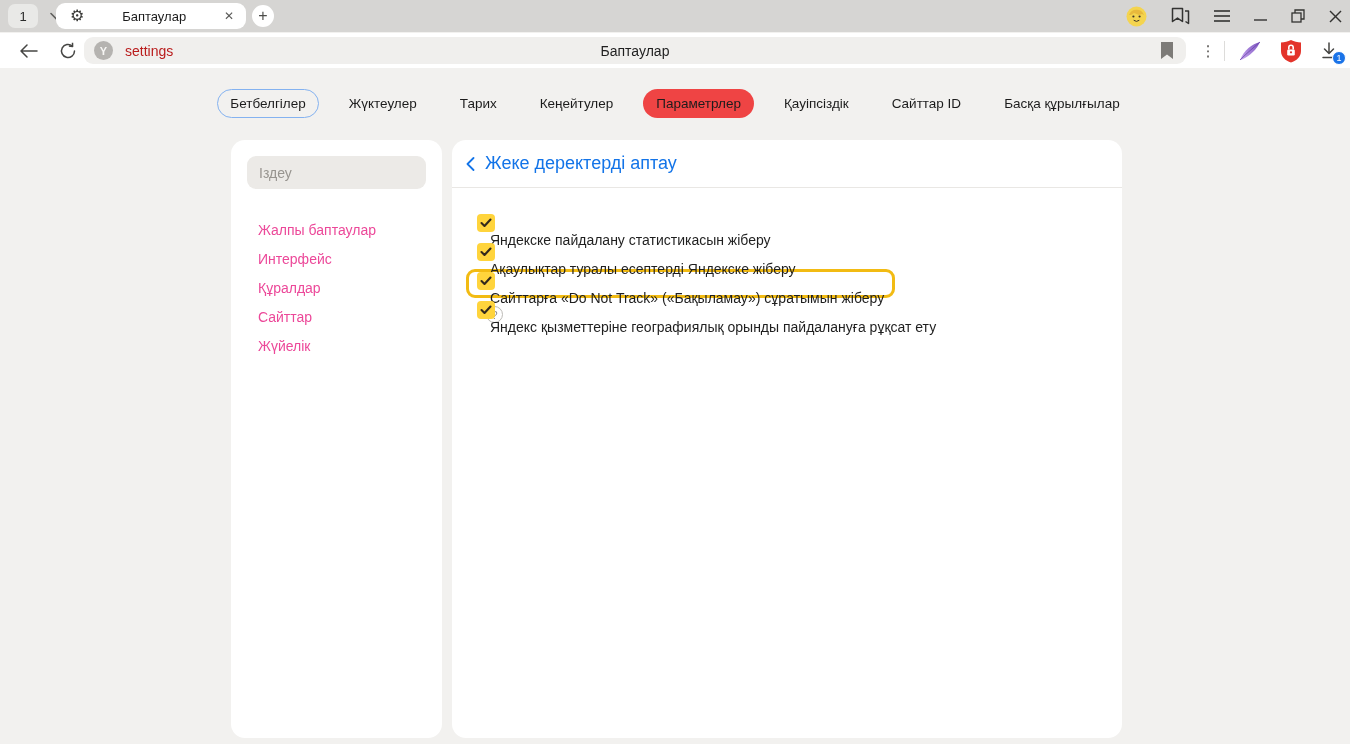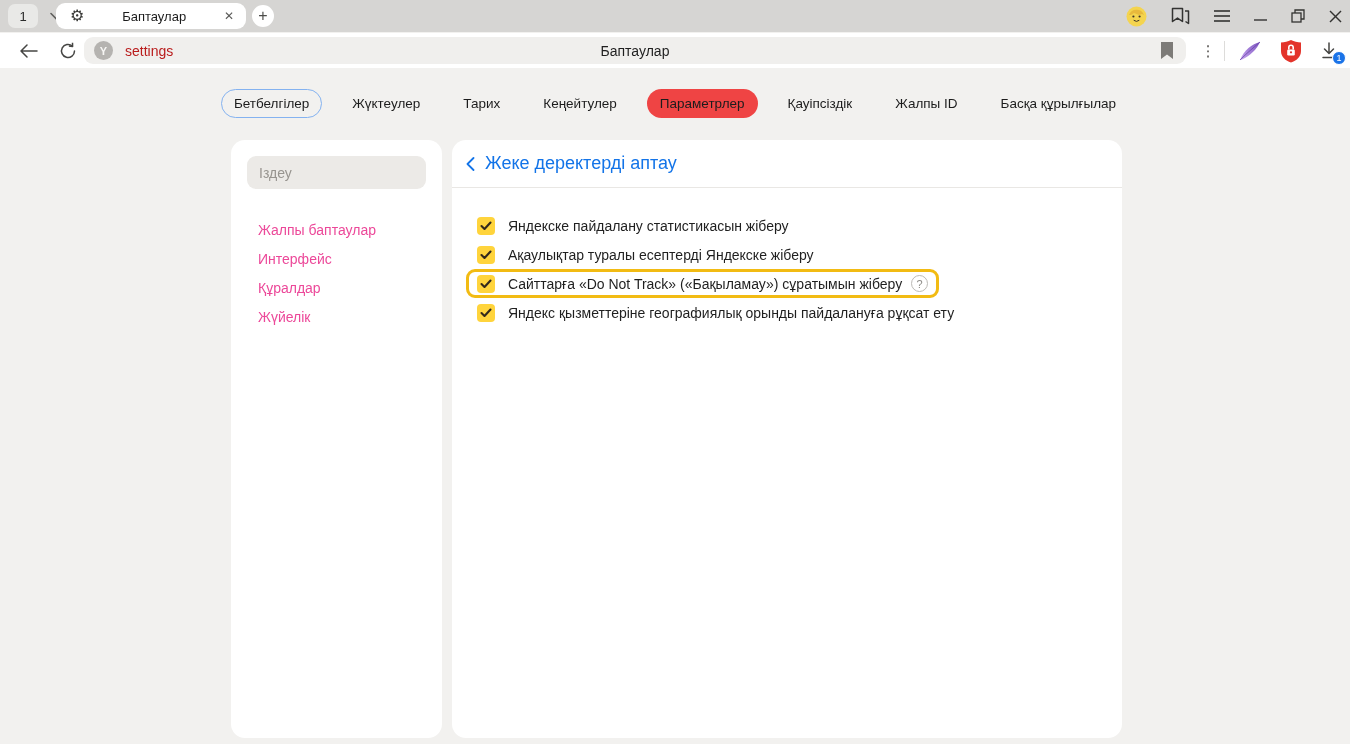--- a/index.html
+++ b/index.html
@@ -53,22 +53,22 @@
   .search-box::placeholder { color:#97948f; }
   .side-list { margin-top:26px; padding-left:11px; }
   .side-item { font-size:14px; color:#ec4899; height:29px; display:flex; align-items:center; }
 
   .content { left:452px; top:140px; width:670px; height:598px; }
   .content-header { height:48px; display:flex; align-items:center; padding:8px 14px; border-bottom:1px solid #e9e7e4; }
   .back-chevron { display:flex; align-items:center; margin-right:10px; }
   .content-heading { font-size:18px; font-weight:500; color:#1374e8; }
 
   .check-list { padding:23px 0 0 25px; }
-  .crow { display:flex; align-items:center; width:fit-content; height:29px; padding:0 8px; margin-left:-11px;
-          border:3px solid transparent; border-radius:9px; }
+  .crow { display:flex; align-items:flex-start; width:fit-content; height:29px; padding:0 8px; margin-left:-11px;
+          border:3px solid transparent; border-radius:9px;flex-direction:column; }
   .crow.highlighted { border-color:#f2bb13; }
   .checkbox { width:18px; height:18px; border-radius:4px; background:#ffd43c; display:flex; align-items:center; justify-content:center;
               flex:0 0 auto; }
   .crow-label { font-size:14px; color:#1f1f1f; margin-left:13px; white-space:nowrap; }
   .help-icon { width:17px; height:17px; border-radius:50%; border:1.5px solid #bcbab6; color:#8d8b87; font-size:11px;
                display:flex; align-items:center; justify-content:center; margin-left:9px; flex:0 0 auto; }
 </style>
 </head>
 <body>
 
@@ -184,30 +184,31 @@
     </div>
   </div>
 
   <div class="navrow">
     <span class="navitem focused">Бетбелгілер</span>
     <span class="navitem">Жүктеулер</span>
     <span class="navitem">Тарих</span>
     <span class="navitem">Кеңейтулер</span>
     <span class="navitem active">Параметрлер</span>
     <span class="navitem">Қауіпсіздік</span>
-    <span class="navitem">Жалпы ID</span>
+    <span class="navitem">Сайттар ID</span>
     <span class="navitem">Басқа құрылғылар</span>
   </div>
 
   <div class="card sidebar">
     <input class="search-box" type="text" placeholder="Іздеу" style="">
     <div class="side-list">
       <div class="side-item">Жалпы баптаулар</div>
       <div class="side-item">Интерфейс</div>
       <div class="side-item">Құралдар</div>
+      <div class="side-item">Сайттар</div>
       <div class="side-item">Жүйелік</div>
     </div>
   </div>
 
   <div class="card content">
     <div class="content-header">
       <span class="back-chevron">
         <svg width="9" height="14" viewBox="0 0 9 14">
             <polyline points="7.5,1 1.5,7 7.5,13" fill="none" stroke="#1374e8" stroke-width="1.8" stroke-linecap="round" stroke-linejoin="round"></polyline>
           </svg>

